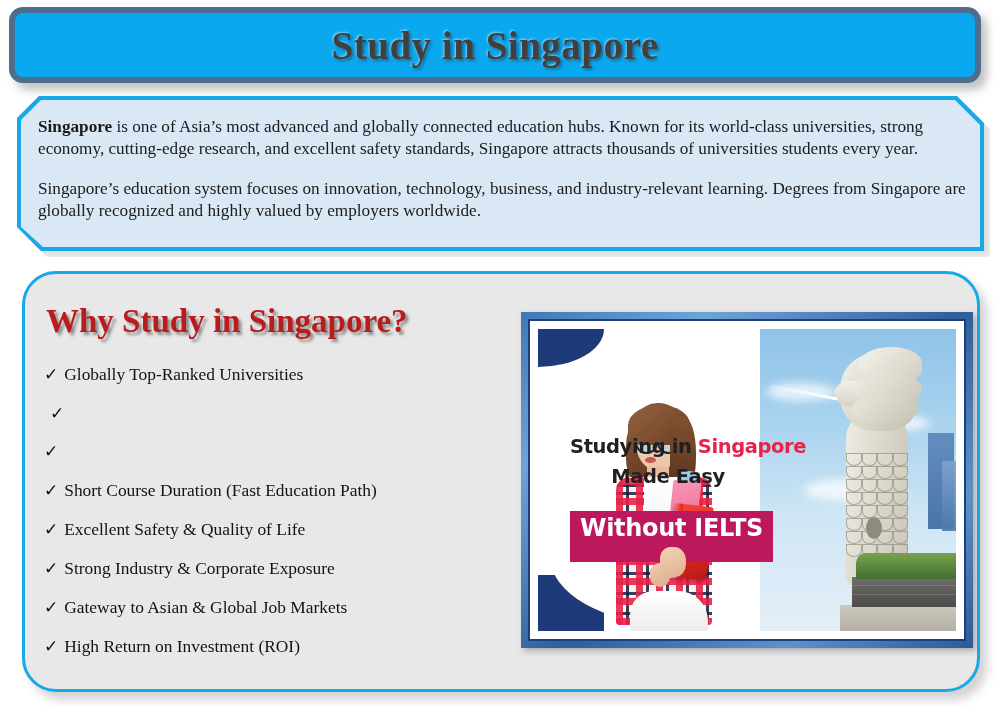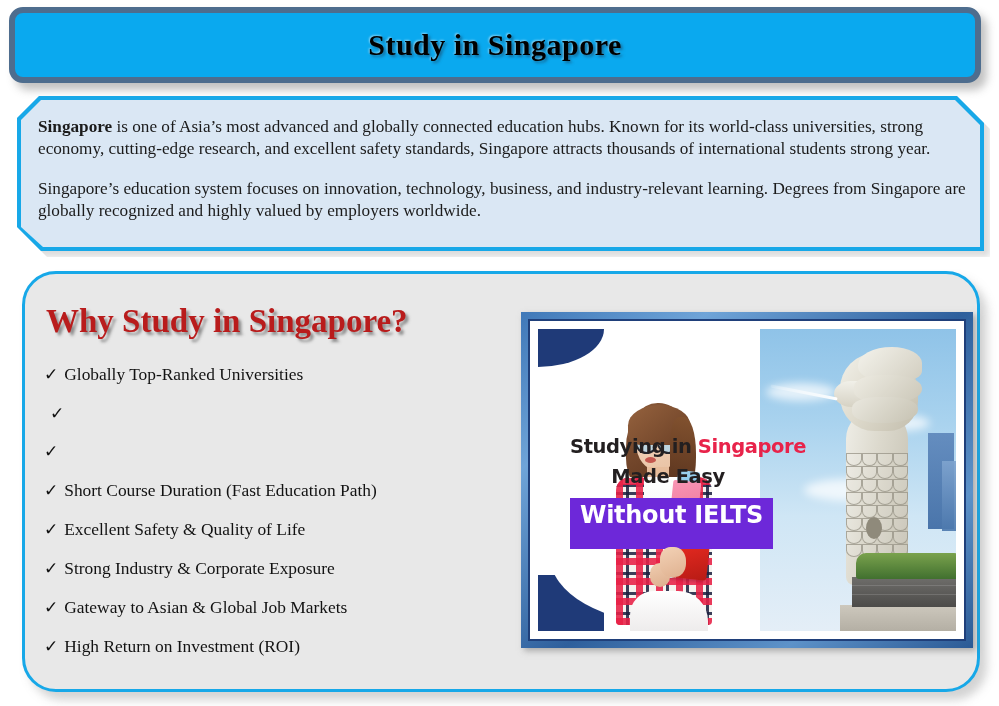--- a/index.html
+++ b/index.html
@@ -27,22 +27,22 @@
     border-radius: 14px;
     box-sizing: border-box;
     box-shadow: 6px 7px 9px rgba(120,120,120,0.45);
     display: flex;
     align-items: center;
     justify-content: center;
   }
   #header-title {
     font-family: "Liberation Serif", serif;
     font-weight: bold;
-    font-size: 30px;
-    color: #000000;
+    font-size: 39px;
+    color: #404040;
     letter-spacing: 0.5px;
     text-shadow: 2px 2px 3px rgba(30,60,90,0.55),
                  -1px -1px 2px rgba(255,255,255,0.5);
     white-space: nowrap;
   }
 
   
   #intro-panel {
     position: absolute;
     left: 17px;
@@ -531,22 +531,22 @@
   }
   #poster-line1 .hl { color: #e8234a; }
   #poster-line2 {
     font-size: 19.5px;
     font-weight: bold;
     color: #231f20;
     letter-spacing: -0.4px;
     margin-top: 7px;
   }
   #poster-line3-wrap {
-    margin-top: 10px;
-    background: #6d28d9;
+    margin-top: 23px;
+    background: #be185d;
     display: inline-block;
     padding: 3px 10px 20px 10px;
   }
   #poster-line3 {
     font-size: 24px;
     font-weight: bold;
     color: #ffffff;
     letter-spacing: -0.3px;
     white-space: nowrap;
   }
@@ -555,21 +555,21 @@
 <body>
 
 <div id="header-banner">
   <div id="header-title">Study in Singapore</div>
 </div>
 
 <div id="intro-shadow"></div>
 <div id="intro-panel"></div>
 <div id="intro-panel-border"></div>
 <div id="intro-text">
-  <p class="intro-para"><span class="intro-strong">Singapore</span><span> is one of Asia’s most advanced and globally connected education hubs. Known for its world-class universities, strong economy, cutting-edge research, and excellent safety standards, Singapore attracts thousands of international students strong year.</span></p>
+  <p class="intro-para"><span class="intro-strong">Singapore</span><span> is one of Asia’s most advanced and globally connected education hubs. Known for its world-class universities, strong economy, cutting-edge research, and excellent safety standards, Singapore attracts thousands of universities students every year.</span></p>
   <p class="intro-para">Singapore’s education system focuses on innovation, technology, business, and industry-relevant learning. Degrees from Singapore are globally recognized and highly valued by employers worldwide.</p>
 </div>
 
 <div id="main-panel"></div>
 <div id="why-heading">Why Study in Singapore?</div>
 
 <ul id="benefits-list">
   <li class="benefit-item">
       <span class="benefit-check">✓</span>
       <span>Globally Top-Ranked Universities</span>

